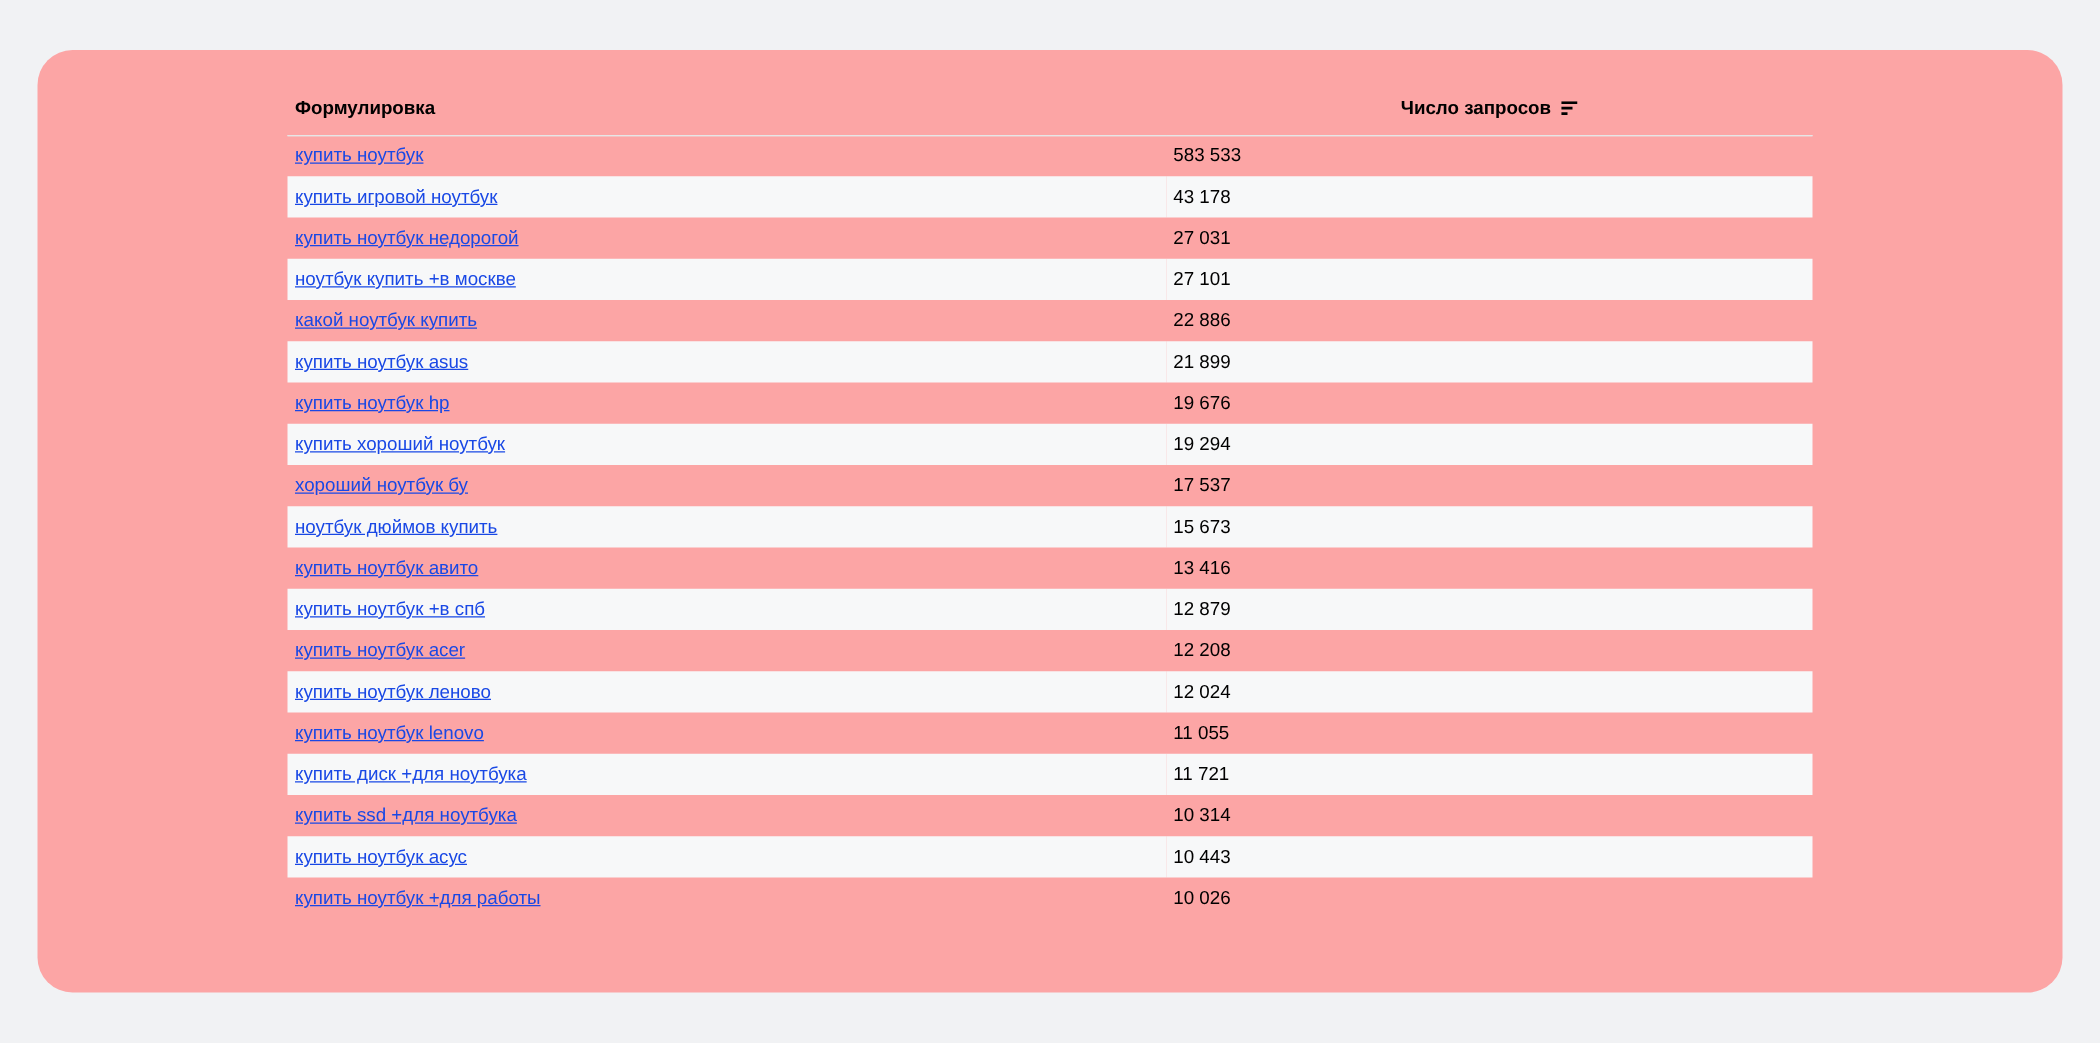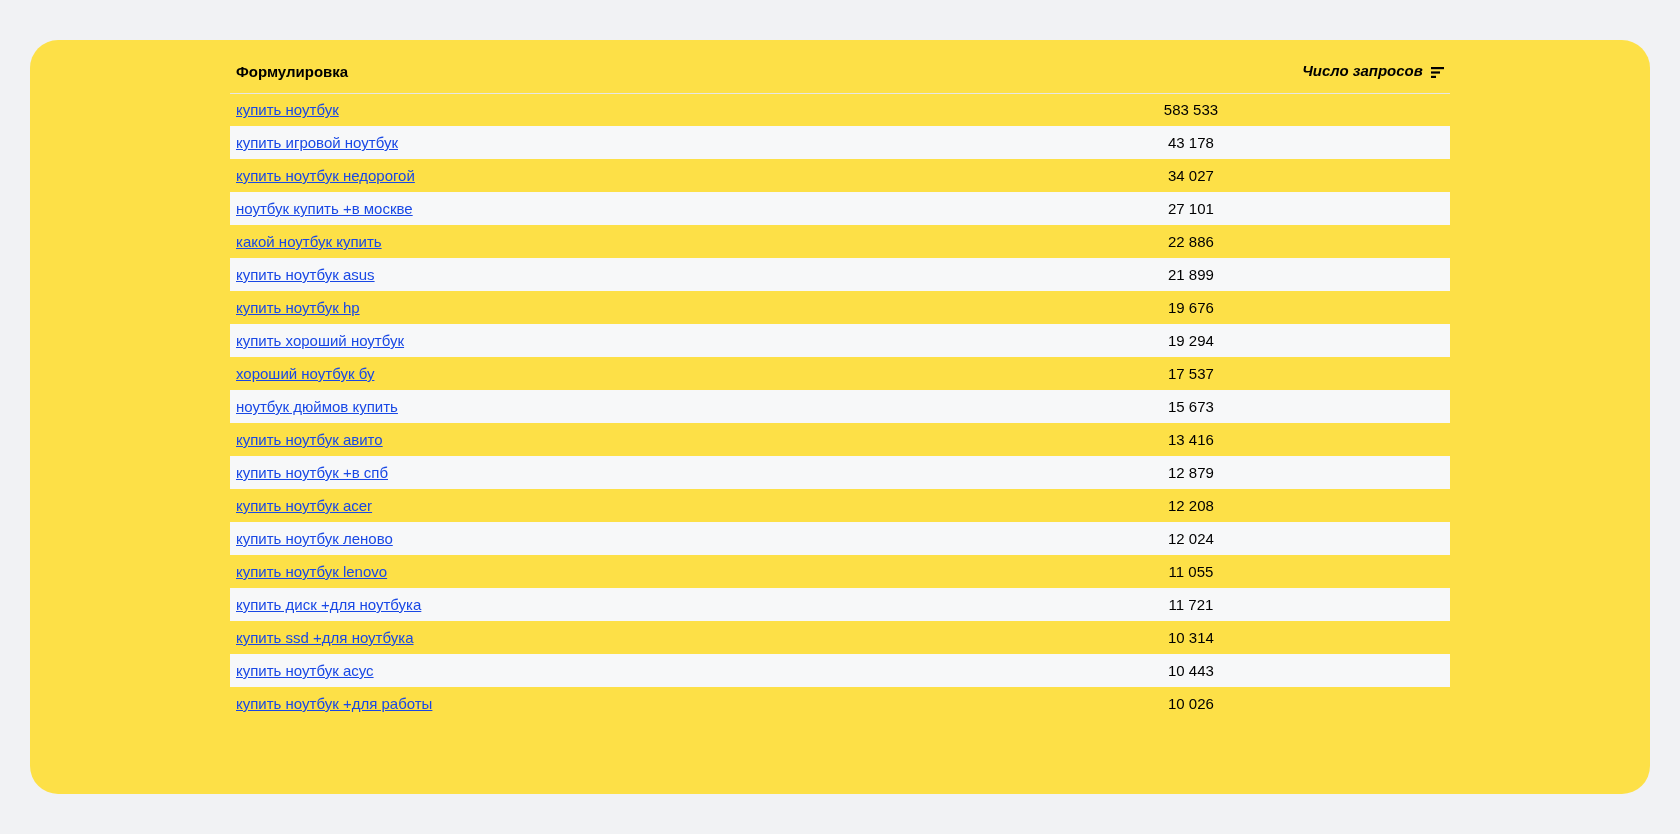--- a/index.html
+++ b/index.html
@@ -10,60 +10,59 @@
     body {
       background: #f1f2f4;
       font-family: Arial, Helvetica, sans-serif;
       font-size: 15px;
       color: #000;
       padding: 40px 30px;
       width: 1680px;
       height: 834px;
     }
     .card {
-      background: #fde047;
+      background: #fca5a5;
       border-radius: 28px;
-      padding: 12px 200px 28px 200px;
+      padding: 28px 200px 28px 200px;
       height: 100%;
       overflow: hidden;
     }
     table {
       width: 100%;
       border-collapse: collapse;
     }
     thead th {
       text-align: left;
       font-weight: bold;
       padding: 10px 6px 12px 6px;
       border-bottom: 1px solid #e6e6e6;
       font-size: 15px;
     }
     thead th.col-count {
-      text-align: right;
+      text-align: center;
       white-space: nowrap;
-      font-style: italic;
     }
     .sort-icon {
       display: inline-block;
       vertical-align: middle;
       margin-left: 4px;
     }
     tbody tr {
       height: 33px;
     }
     tbody tr:nth-child(even) td {
       background: #f7f8f9;
     }
     tbody td {
       padding: 6px 6px;
       font-size: 15px;
       vertical-align: middle;
     }
     tbody td.col-count {
-      text-align: center;
+      text-align: left;
       white-space: nowrap;
       color: #000;
     }
     a.query-link {
       color: #1948e5;
       text-decoration: underline;
     }
   </style>
 </head>
 <body>
@@ -91,21 +90,21 @@
         <tr>
           <td class="col-query"><a class="query-link" href="#">купить ноутбук</a></td>
           <td class="col-count">583 533</td>
         </tr>
         <tr>
           <td class="col-query"><a class="query-link" href="#">купить игровой ноутбук</a></td>
           <td class="col-count">43 178</td>
         </tr>
         <tr>
           <td class="col-query"><a class="query-link" href="#">купить ноутбук недорогой</a></td>
-          <td class="col-count">34 027</td>
+          <td class="col-count">27 031</td>
         </tr>
         <tr>
           <td class="col-query"><a class="query-link" href="#">ноутбук купить +в москве</a></td>
           <td class="col-count">27 101</td>
         </tr>
         <tr>
           <td class="col-query"><a class="query-link" href="#">какой ноутбук купить</a></td>
           <td class="col-count">22 886</td>
         </tr>
         <tr>

